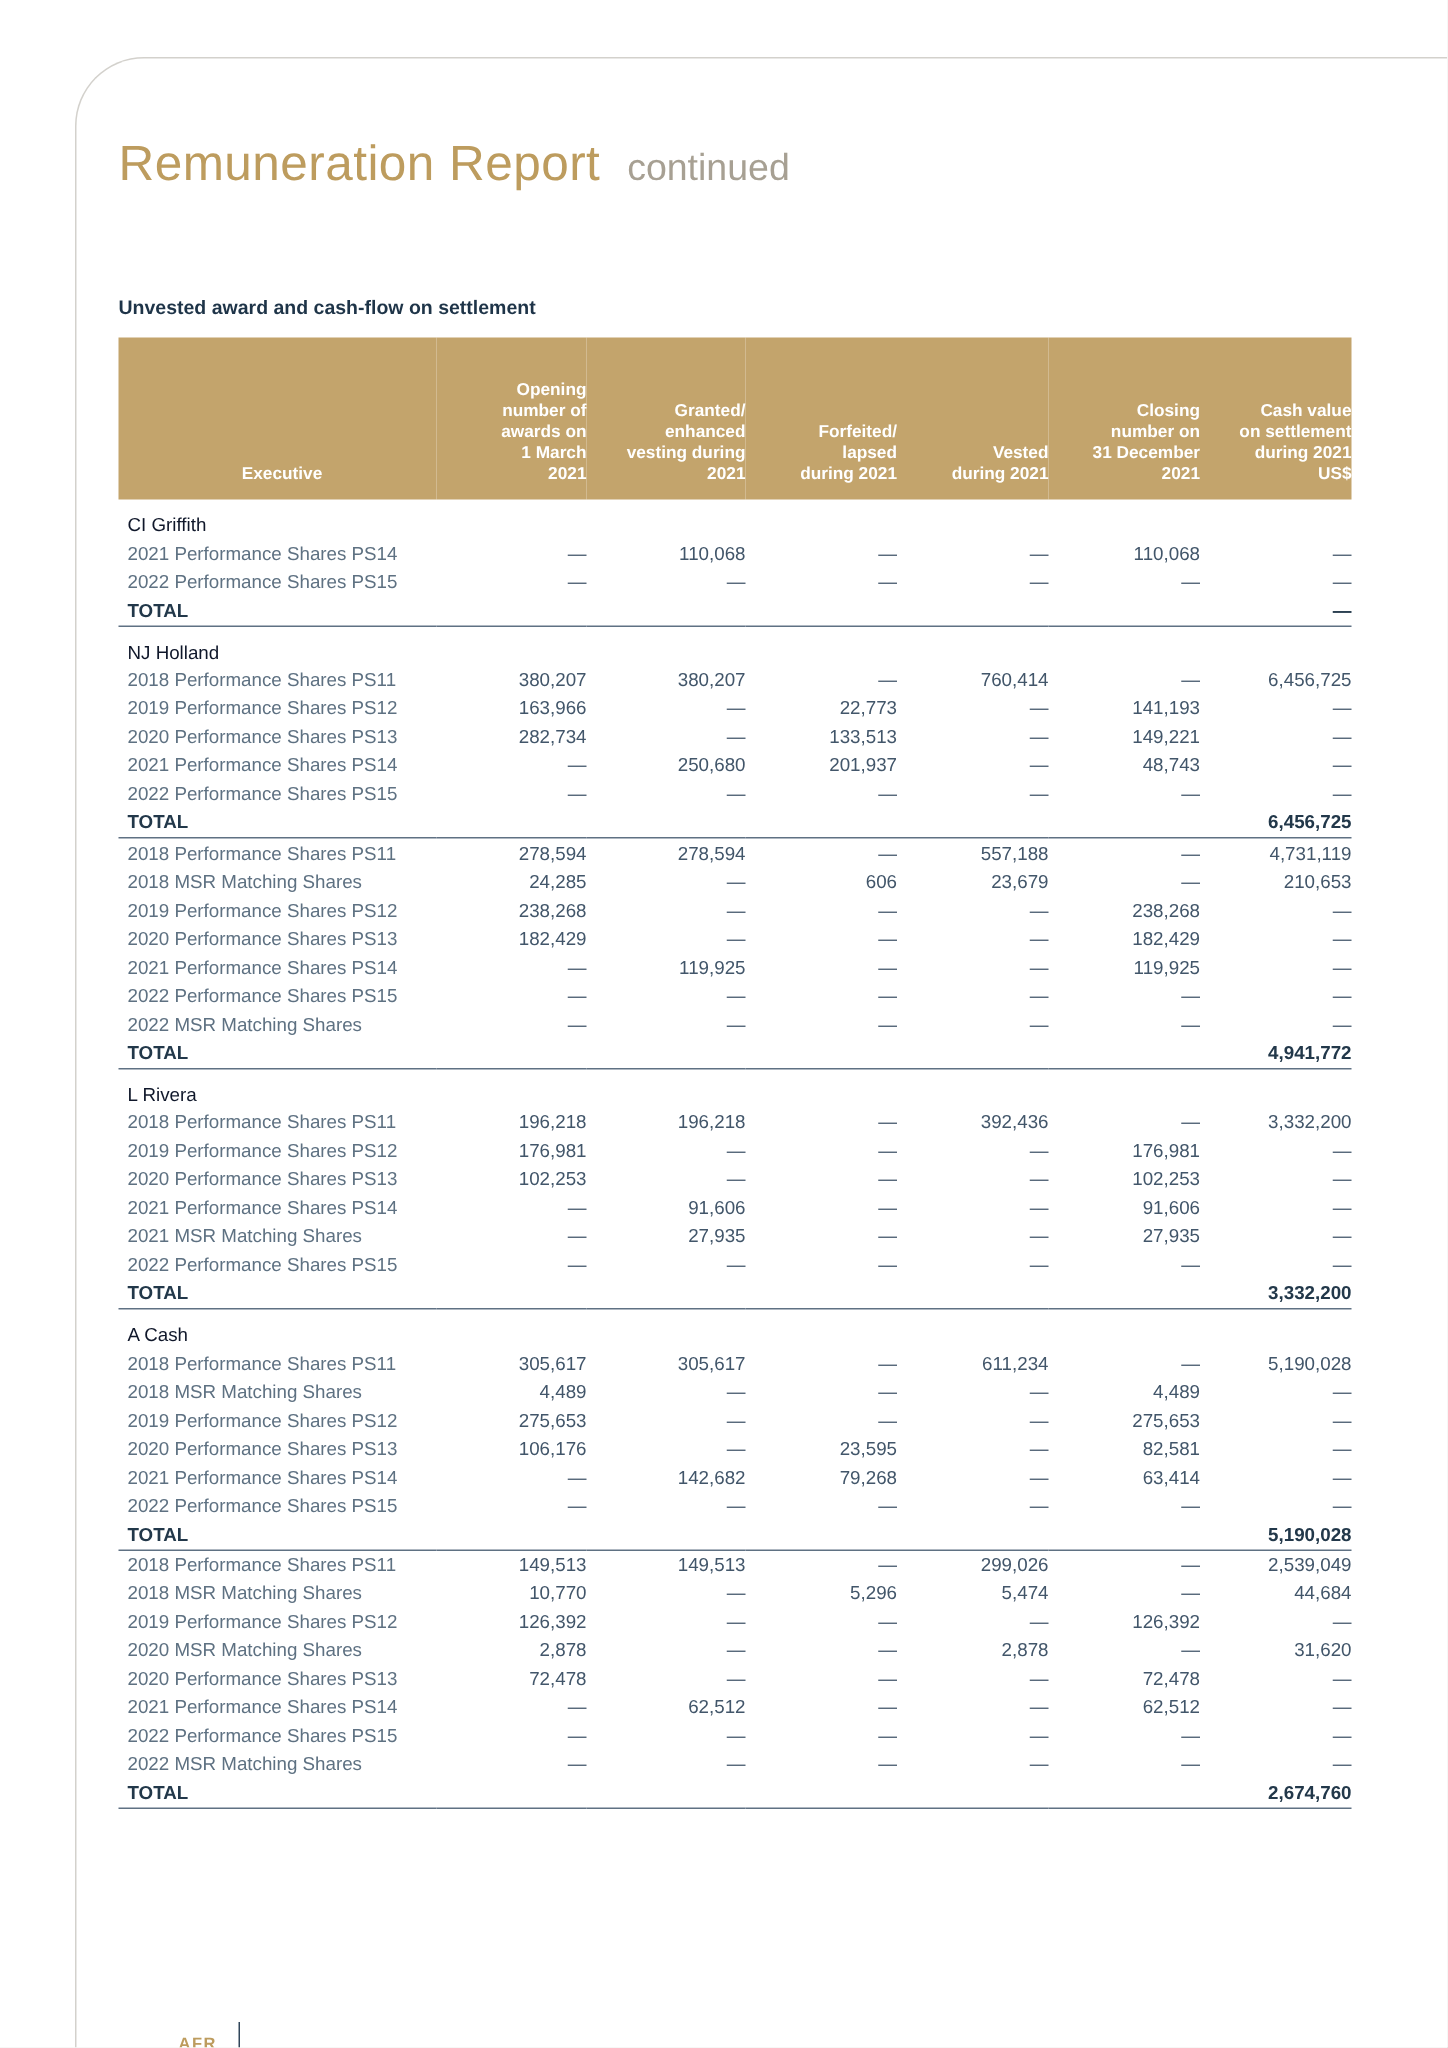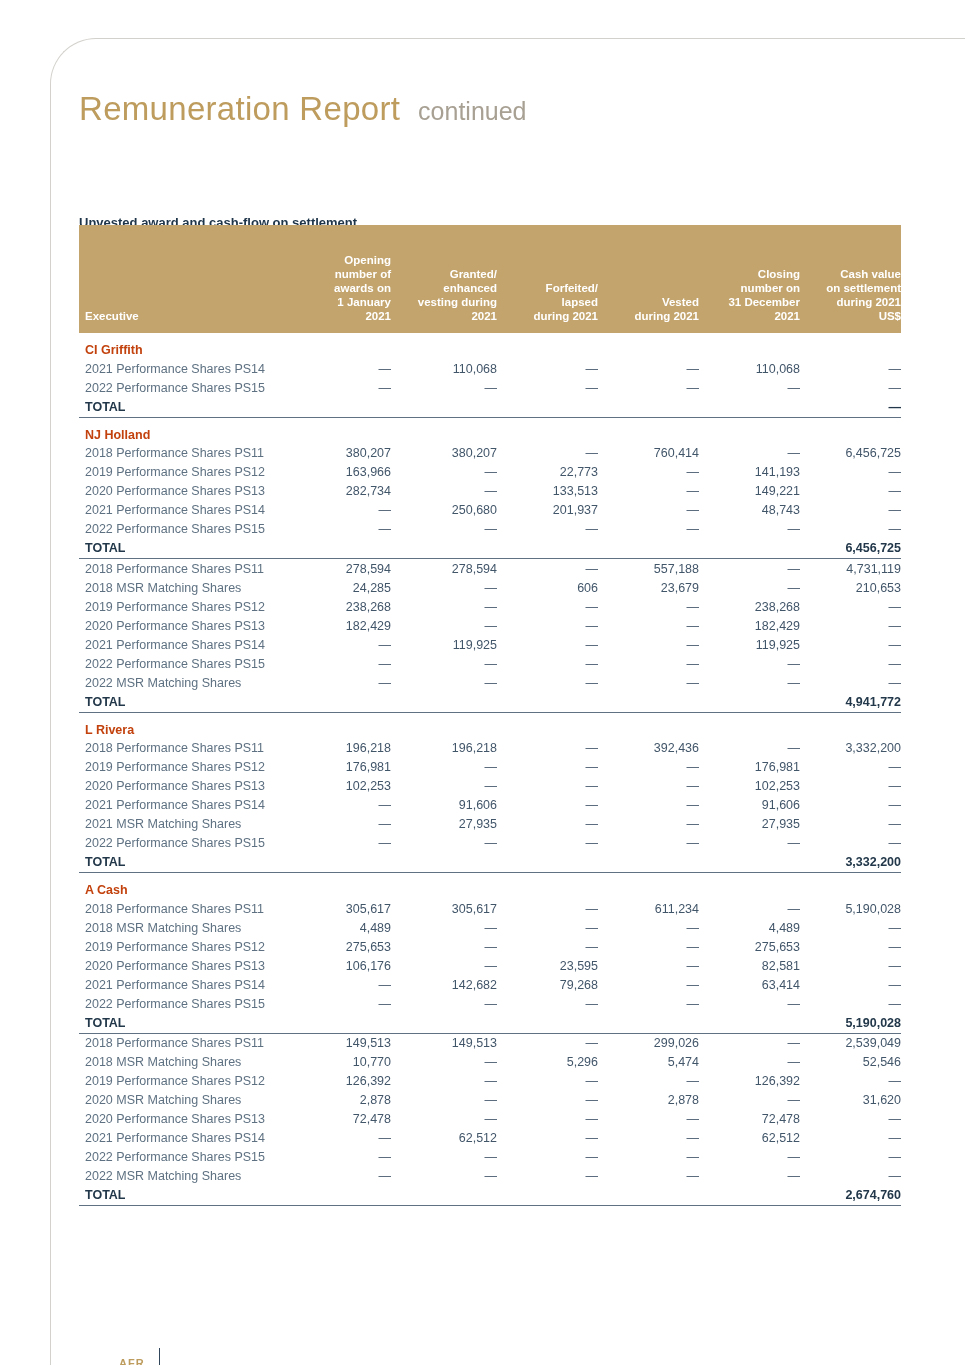--- a/index.html
+++ b/index.html
@@ -24,41 +24,41 @@
     border-left: 1px solid #d3d1cc;
     border-top-left-radius: 46px;
     pointer-events: none;
   }
 
   .title { position: absolute; top: 90px; left: 79px; font-weight: normal; white-space: nowrap; }
   .title-main { font-size: 33px; color: #bd9c5e; letter-spacing: 0.3px; }
   .title-continued { font-size: 25px; color: #a7a093; margin-left: 9px; }
 
   .section-heading {
-    position: absolute; top: 215px; left: 79px;
+    position: absolute; top: 197px; left: 79px;
     font-size: 13px; font-weight: bold; color: #1e3448;
   }
 
   table.awards {
     position: absolute; top: 225px; left: 79px;
     width: 822px; border-collapse: collapse; table-layout: fixed;
   }
   thead th {
     background: #c3a46c; color: #ffffff;
     font-size: 11.5px; font-weight: bold;
     vertical-align: bottom; line-height: 14px;
     padding: 28px 0 10px 0;
     white-space: pre-line;
   }
-  .th-exec { text-align: left; padding-left: 6px; }
+  .th-exec { text-align: center; padding-left: 6px; }
   .th-num  { text-align: right; }
 
   tbody td { font-size: 12.5px; line-height: 14px; padding: 2.5px 0; }
   .exec-name {
-    font-weight: bold; color: #c2410c;
+    font-weight: normal; color: #0f172a;
     padding: 10px 0 2px 6px;
     margin-left: 48px;
   }
   .row-label { color: #5e7182; padding-left: 6px; }
   .num { text-align: right; color: #42566a; }
   .total-row td { border-bottom: 1px solid #5f7183; padding-bottom: 3px; }
   .total-label { font-weight: bold; color: #22384a; padding-left: 6px; }
   .total-value { font-weight: bold; color: #22384a; }
 
   .footer {
@@ -95,21 +95,21 @@
       <col style="width:101px">
       <col style="width:101px">
       <col style="width:101px">
     </colgroup>
     <thead>
       <tr id="header-row">
           <th class="th-exec">Executive</th>
           <th class="th-num">Opening
 number of
 awards on
-1 January
+1 March
 2021</th>
           <th class="th-num">Granted/
 enhanced
 vesting during
 2021</th>
           <th class="th-num">Forfeited/
 lapsed
 during 2021</th>
           <th class="th-num">Vested
 during 2021</th>
@@ -424,21 +424,21 @@
           <td class="num">—</td>
           <td class="num">2,539,049</td>
         </tr>
         <tr>
           <td class="row-label">2018 MSR Matching Shares</td>
           <td class="num">10,770</td>
           <td class="num">—</td>
           <td class="num">5,296</td>
           <td class="num">5,474</td>
           <td class="num">—</td>
-          <td class="num">52,546</td>
+          <td class="num">44,684</td>
         </tr>
         <tr>
           <td class="row-label">2019 Performance Shares PS12</td>
           <td class="num">126,392</td>
           <td class="num">—</td>
           <td class="num">—</td>
           <td class="num">—</td>
           <td class="num">126,392</td>
           <td class="num">—</td>
         </tr>

